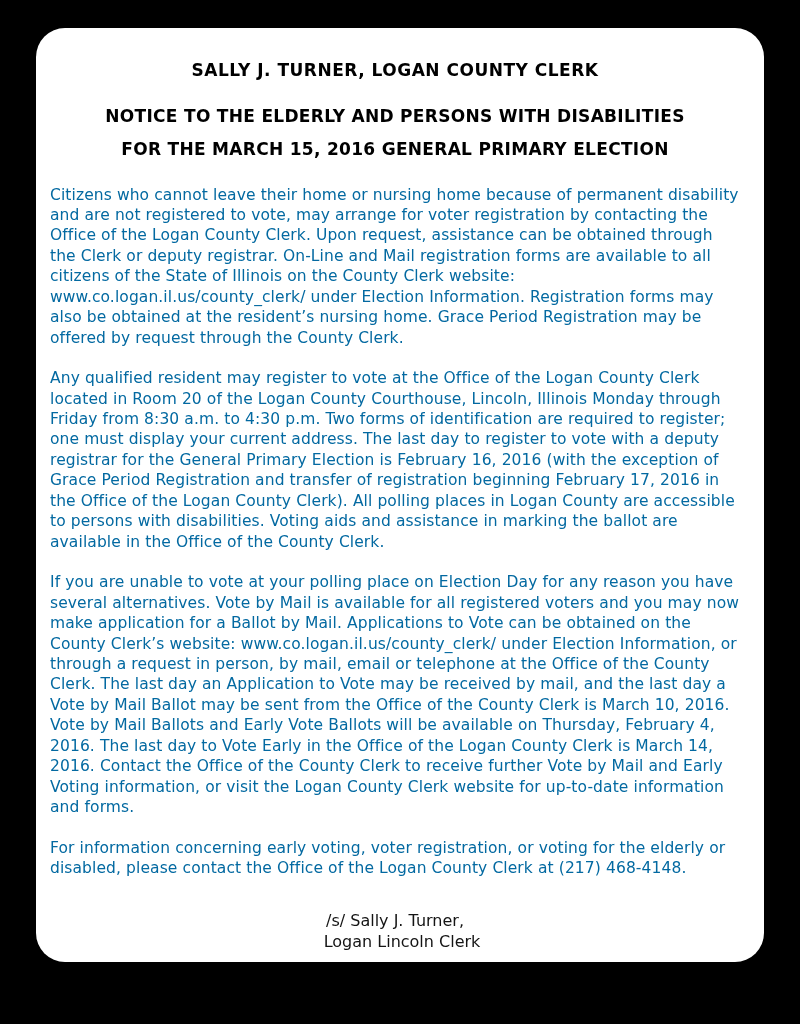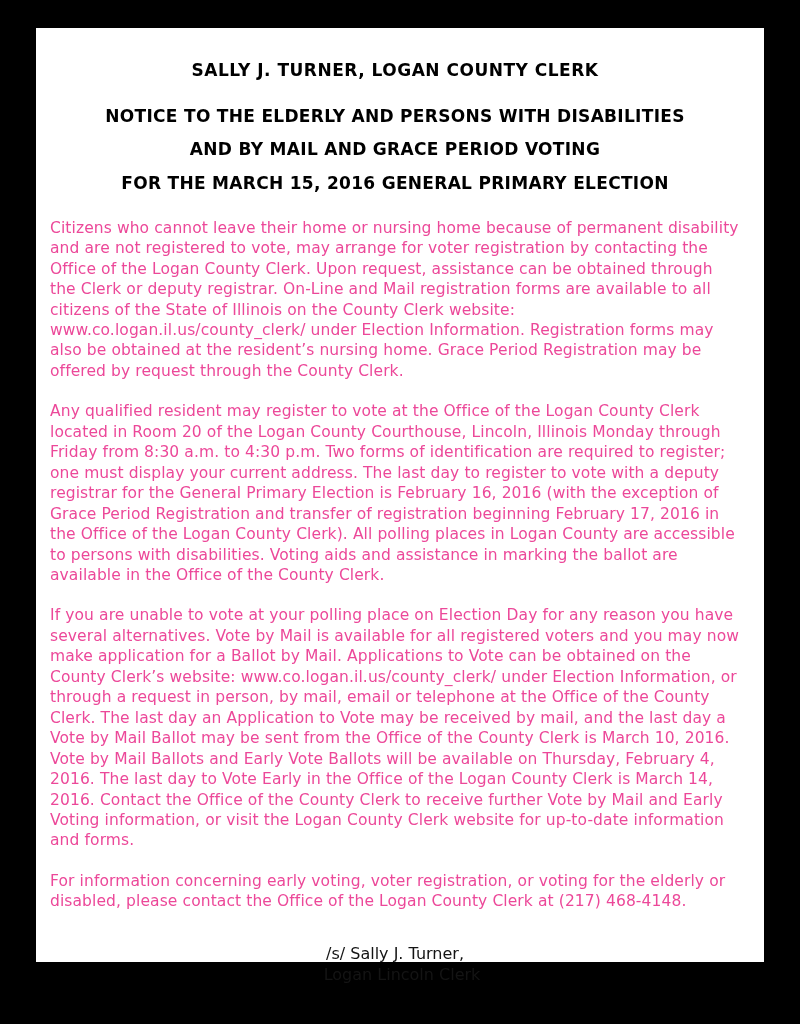--- a/index.html
+++ b/index.html
@@ -18,20 +18,21 @@
   .sheet {
     position: absolute;
     left: 36px;
     top: 28px;
     width: 728px;
     height: 934px;
     background: #ffffff;
     box-sizing: border-box;
     padding: 32px 24px 20px 14px;
     color: #111111;
+    border-radius: 29px;
   }
   .doc-title {
     text-align: center;
     font-size: 17px;
     font-weight: bold;
     letter-spacing: 0.5px;
     margin: 0 0 26px 0;
     color: #000000;
   }
   .doc-heading {
@@ -45,21 +46,21 @@
   }
   .doc-heading div {
     white-space: nowrap;
     margin-top: 12px;
   }
   .body-copy p {
     font-size: 15.5px;
     line-height: 1.32;
     margin: 0 0 20px 0;
     text-align: left;
-    color: #ec4899;
+    color: #0369a1;
     letter-spacing: 0.1px;
   }
   .signature {
     margin-top: 31px;
     text-align: center;
     font-size: 16px;
     line-height: 1.35;
     color: #141414;
   }
   .signature .sig-line2 {
@@ -69,21 +70,20 @@
 </head>
 <body>
 
 <div class="page">
   <div class="sheet">
 
     <h1 class="doc-title">SALLY J. TURNER, LOGAN COUNTY CLERK</h1>
 
     <div class="doc-heading">
       <div>NOTICE TO THE ELDERLY AND PERSONS WITH DISABILITIES</div>
-      <div>AND BY MAIL AND GRACE PERIOD VOTING</div>
       <div>FOR THE MARCH 15, 2016 GENERAL PRIMARY ELECTION</div>
     </div>
 
     <div class="body-copy">
       <p>Citizens who cannot leave their home or nursing home because of permanent disability and are not registered to vote, may arrange for voter registration by contacting the Office of the Logan County Clerk.  Upon request, assistance can be obtained through the Clerk or deputy registrar. On-Line and Mail registration forms are available to all citizens of the State of Illinois on the County Clerk website: www.co.logan.il.us/county_clerk/ under Election Information. Registration forms may also be obtained at the resident’s nursing home. Grace Period Registration may be offered by request through the County Clerk.</p>
       <p>Any qualified resident may register to vote at the Office of the Logan County Clerk located in Room 20 of the Logan County Courthouse, Lincoln, Illinois Monday through Friday from 8:30 a.m. to 4:30 p.m.  Two forms of identification are required to register; one must display your current address. The last day to register to vote with a deputy registrar for the General Primary Election is February 16, 2016 (with the exception of Grace Period Registration and transfer of registration beginning February 17, 2016 in the Office of the Logan County Clerk). All polling places in Logan County are accessible to persons with disabilities. Voting aids and assistance in marking the ballot are available in the Office of the County Clerk.</p>
       <p>If you are unable to vote at your polling place on Election Day for any reason you have several alternatives.  Vote by Mail is available for all registered voters and you may now make application for a Ballot by Mail.  Applications to Vote can be obtained on the County Clerk’s website: www.co.logan.il.us/county_clerk/ under Election Information, or through a request in person, by mail, email or telephone at the Office of the County Clerk.  The last day an Application to Vote may be received by mail, and the last day a Vote by Mail Ballot may be sent from the Office of the County Clerk is March 10, 2016.  Vote by Mail Ballots and Early Vote Ballots will be available on Thursday, February 4, 2016. The last day to Vote Early in the Office of the Logan County Clerk is March 14, 2016.  Contact the Office of the County Clerk to receive further Vote by Mail and Early Voting information, or visit the Logan County Clerk website for up-to-date information and forms.</p>
       <p>For information concerning early voting, voter registration, or voting for the elderly or disabled, please contact the Office of the Logan County Clerk at (217) 468-4148.</p>
     </div>
 

